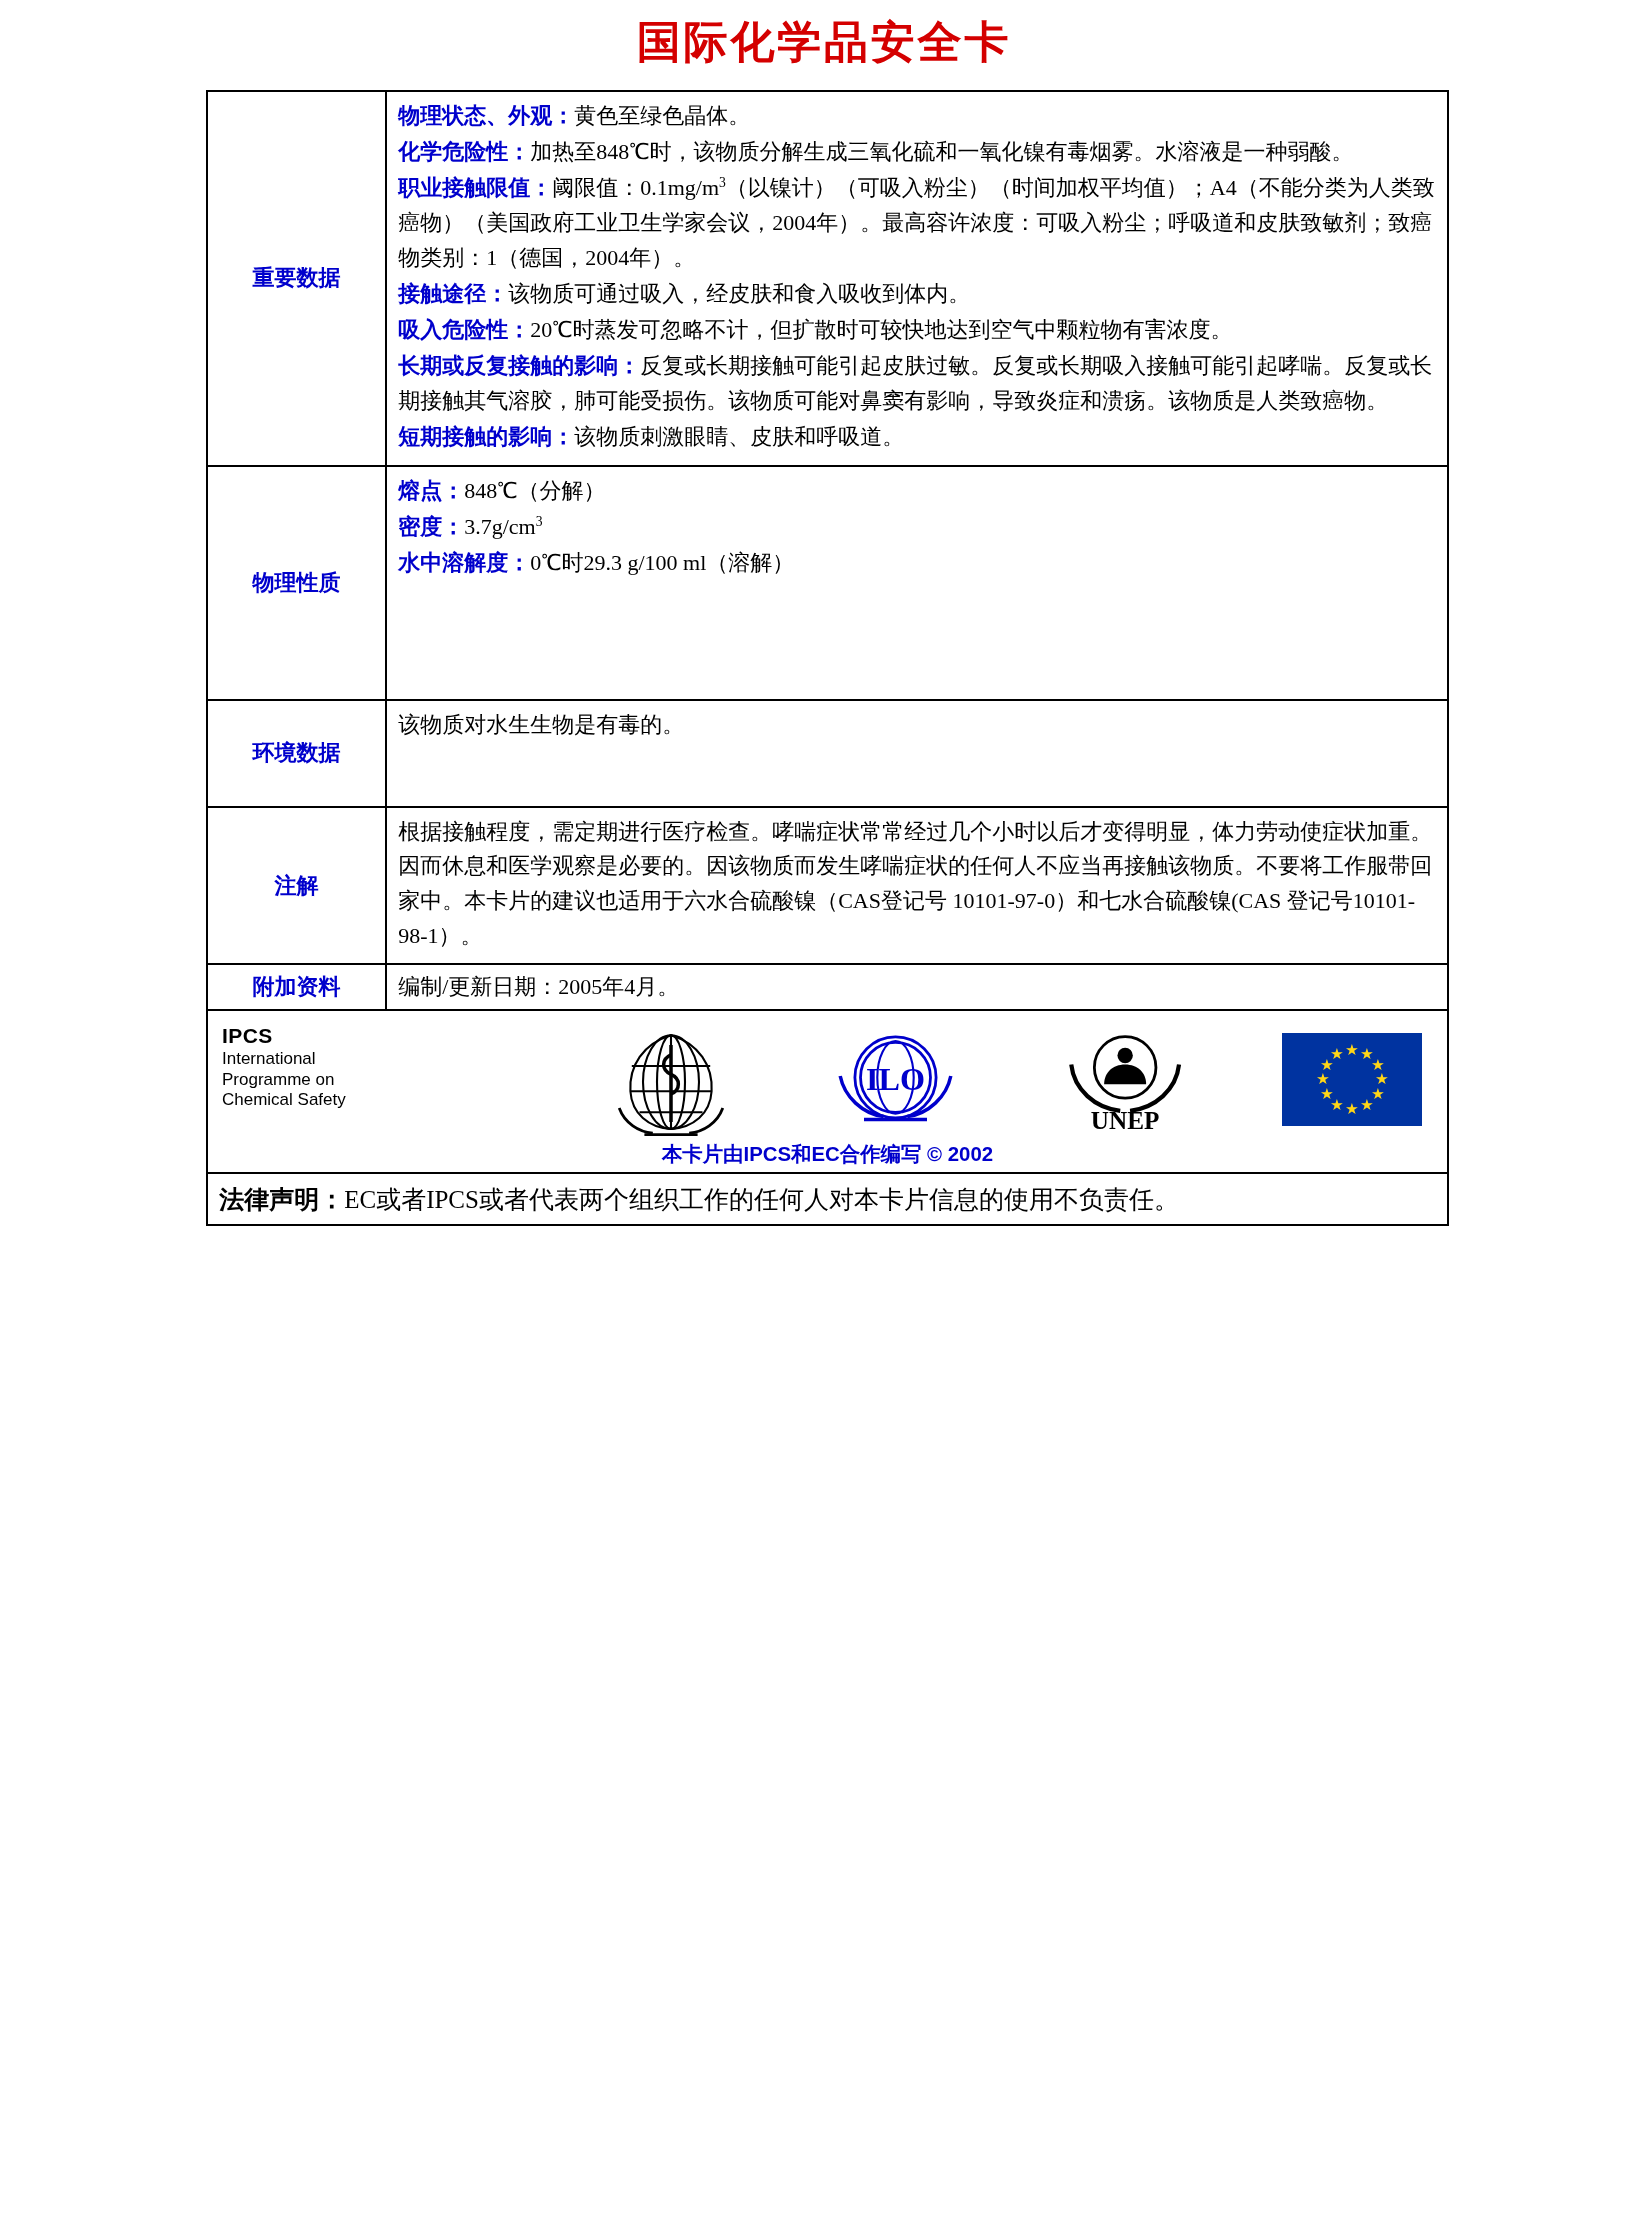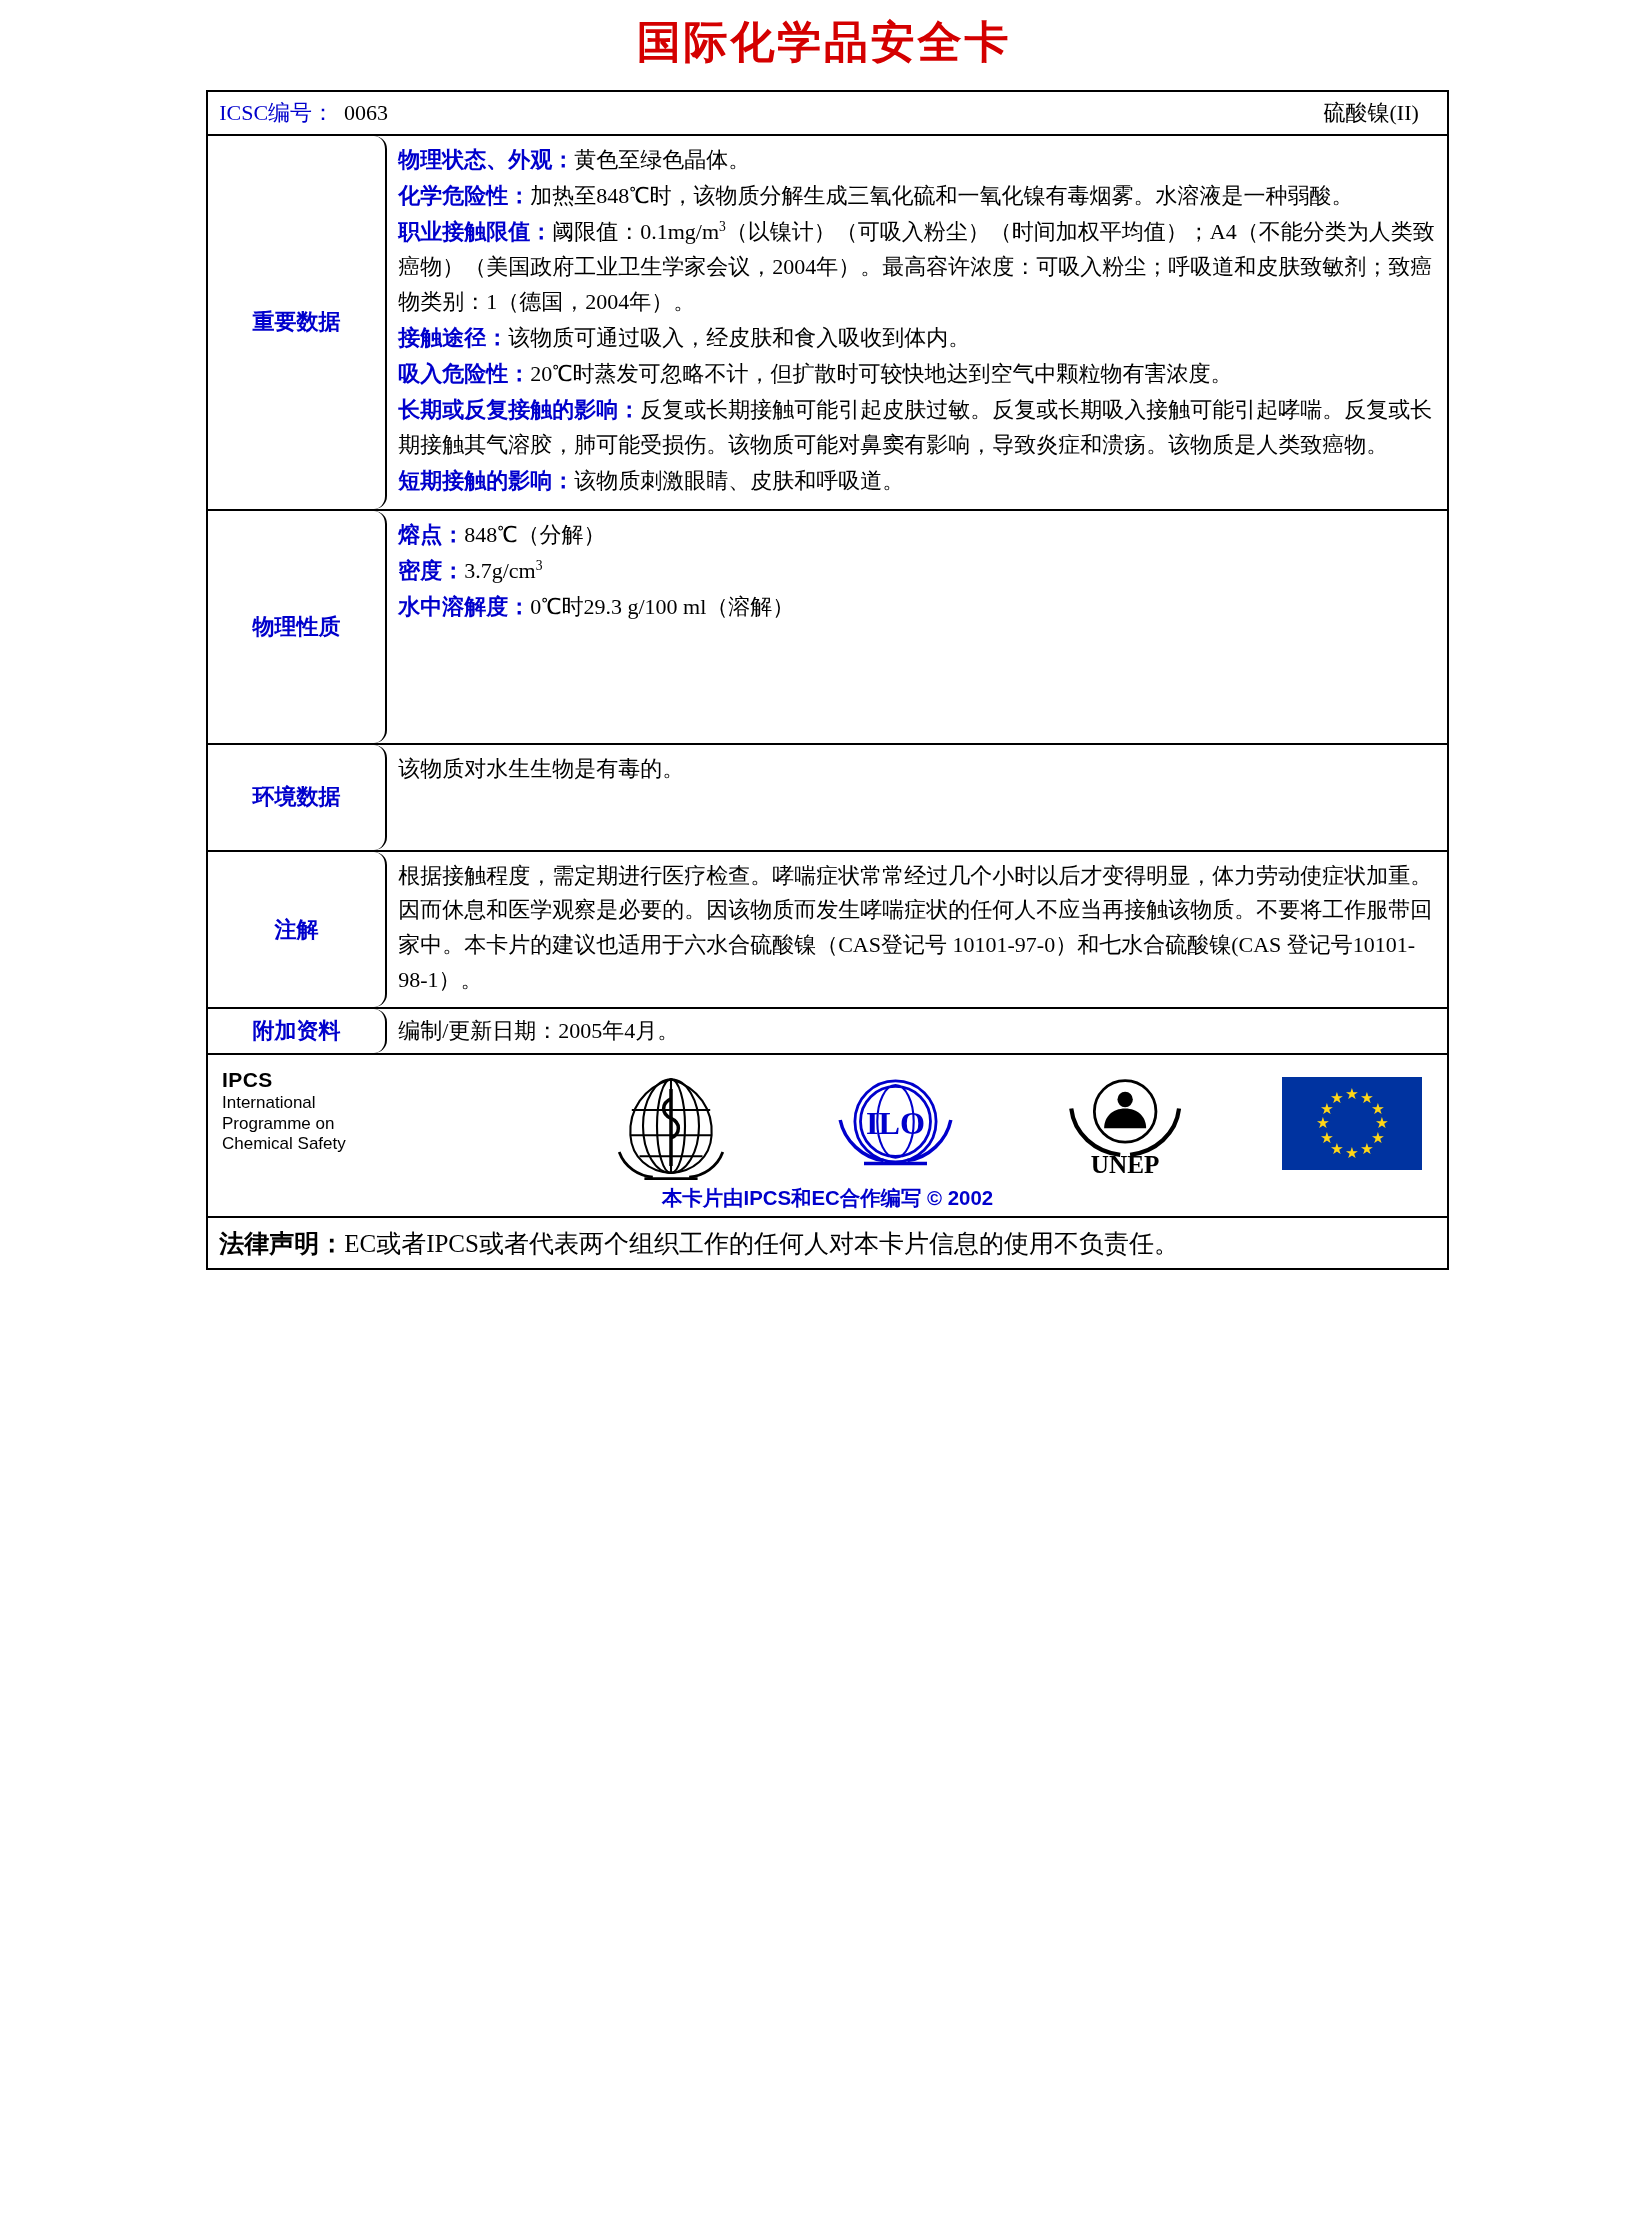--- a/index.html
+++ b/index.html
@@ -51,21 +51,20 @@
     border-right: 2.1px solid #000;
     box-sizing: border-box;
     color: #0000cc;
     font-weight: bold;
     font-size: 22px;
     display: flex;
     align-items: center;
     justify-content: center;
     text-align: left;
     padding: 4.2px 2.8px;
-    border-radius: 13px;
   }
   .content-cell {
     flex: 1;
     box-sizing: border-box;
     padding: 7px 9.8px 8.4px 11.2px;
     font-size: 22px;
     line-height: 1.58;
   }
   .hdr-row {
     display: flex;
@@ -182,25 +181,20 @@
 </style>
 </head>
 <body>
 
 <div class="page">
 
   <div class="doc-title">国际化学品安全卡</div>
 
   <div class="card">
 
-    <div class="hdr-row">
-      <span class="hdr-label">ICSC编号：</span>
-      <span class="hdr-value">0063</span>
-      <span class="hdr-right">硫酸镍(II)</span>
-    </div>
 
     <div class="row">
       <div class="label-cell">重要数据</div>
       <div class="content-cell">
         <p class="para">
           <span class="kw">物理状态、外观：</span><span>黄色至绿色晶体。</span>
         </p>
         <p class="para">
           <span class="kw">化学危险性：</span><span>加热至848℃时，该物质分解生成三氧化硫和一氧化镍有毒烟雾。水溶液是一种弱酸。</span>
         </p>

